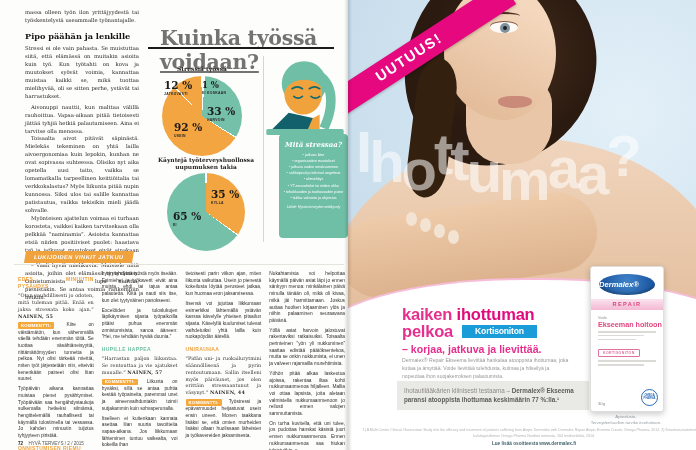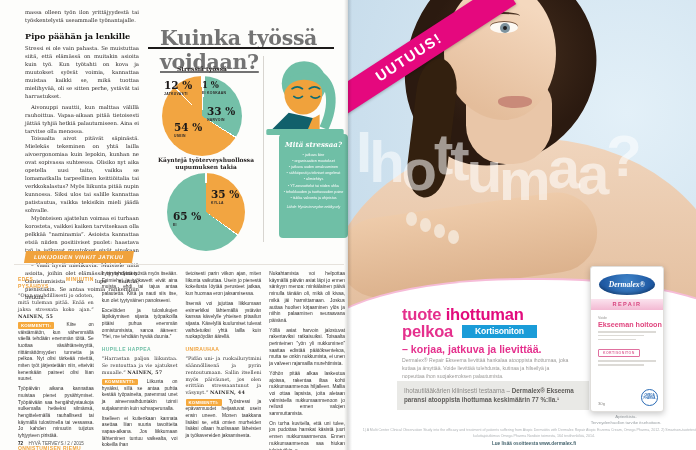--- a/index.html
+++ b/index.html
@@ -113,22 +113,22 @@
   .roundel{position:absolute;left:201px;top:-6px;width:64px;height:64px;border-radius:50%;z-index:12;
            background:radial-gradient(circle at 38% 32%,#12798a,#0a5561 70%);border:2.5px solid #fff;
            box-shadow:0 1px 4px rgba(0,0,0,.25);color:#fff;text-align:center;box-sizing:border-box;padding-top:8px;}
   .roundel .r-top{font-size:4.4px;letter-spacing:.8px;font-weight:bold;}
   .roundel .r-val{font-size:16px;font-weight:bold;line-height:1.15;}
   .roundel .r-s1{font-size:3.6px;letter-spacing:.6px;}
   .roundel .r-s2{font-size:4.2px;letter-spacing:.7px;font-weight:bold;margin-top:2px;}
   .pack{position:absolute;left:240px;top:-14px;width:72px;height:144px;background:#fff;z-index:11;
         border:1px solid #e0dedb;border-radius:3px;box-shadow:0 2px 6px rgba(0,0,0,.22);overflow:hidden;}
   .pack .logo{margin:7px auto 4px;width:56px;height:21px;border-radius:50%;color:#fff;
-        background:radial-gradient(circle at 50% 35%,#3f83c8,#1f5aa4 75%);text-align:center;line-height:21px;
-        font-style:italic;font-weight:bold;font-size:7.6px;box-shadow:inset 0 -2px 3px rgba(0,0,0,.25);font-family:Liberation Serif, serif;}
+        background:radial-gradient(circle at 50% 35%,#3f83c8,#1f5aa4 75%);line-height:21px;
+        font-style:italic;font-weight:bold;font-size:7.6px;box-shadow:inset 0 -2px 3px rgba(0,0,0,.25);}
   .pack .band{height:11px;background:linear-gradient(180deg,#fbe3ee,#f3b9d3);color:#d8457f;text-align:center;
         line-height:11px;font-size:5.6px;font-weight:bold;letter-spacing:1.4px;}
   .pack .ptype{margin:6px 0 1px 7px;font-size:3.6px;color:#9a9896;}
   .pack .pname{margin:0 0 0 7px;font-size:7.2px;font-weight:bold;color:#e0467f;line-height:1.1;}
   .pack .bar{height:1.6px;background:#dcdad6;margin:2.2px 7px 0;}
   .pack .bar.b2{width:46px;} .pack .bar.b3{width:38px;}
   .pack .pbadge{display:inline-block;margin:5px 0 0 7px;border:.8px solid #e0709f;color:#e0709f;
         font-size:3.5px;font-weight:bold;letter-spacing:.4px;padding:1px 4px;border-radius:1px;}
   .pack .bottomrow{position:absolute;bottom:5px;left:7px;right:5px;display:flex;
         justify-content:space-between;align-items:flex-end;}
@@ -172,21 +172,21 @@
         </div>
         <div class="pielab" style="left:40px;top:-1px;">
           <span class="num small">1 %</span>
           <span class="cat">EI KOSKAAN</span>
         </div>
         <div class="pielab" style="left:45px;top:26px;">
           <span class="num">33 %</span>
           <span class="cat">HARVOIN</span>
         </div>
         <div class="pielab" style="left:12px;top:42px;">
-          <span class="num">54 %</span>
+          <span class="num">92 %</span>
           <span class="cat">USEIN</span>
         </div>
       </div>
     </figure>
 
     <div class="v-divider"></div>
 
     <div class="illustration">
       <svg viewBox="0 0 90 100" width="78" height="86">
         <path d="M60,16 C84,26 86,58 72,86 L62,82 C74,58 72,32 54,22 Z" fill="#6fbfa6"></path>
@@ -301,21 +301,21 @@
 
     <div class="ribbon">UUTUUS!</div>
 
     <div class="watermark"><span style="display: inline-block; transform: translateY(0px);">I</span><span style="display: inline-block; transform: translateY(10px);">h</span><span style="display: inline-block; transform: translateY(18px);">o</span><span style="display: inline-block; transform: translateY(2px);">t</span><span style="display: inline-block; transform: translateY(8px);">t</span><span style="display: inline-block; transform: translateY(20px);">u</span><span style="display: inline-block; transform: translateY(28px);">m</span><span style="display: inline-block; transform: translateY(16px);">a</span><span style="display: inline-block; transform: translateY(22px);">a</span><span style="display: inline-block; transform: translateY(4px);">?</span></div>
 
     <div class="panel">
       <div class="panel-inner">
 
         <div class="ad-headline">
           <br>
-          <span>tuote </span><span class="xbold">ihottuman</span><br>
+          <span>kaiken </span><span class="xbold">ihottuman</span><br>
           <span>pelkoa</span><span class="badge-kortisoniton">Kortisoniton</span>
         </div>
 
         <div class="ad-subline">– korjaa, jatkuva ja lievittää.</div>
         <div class="ad-body">Dermalex® Repair Ekseema lievittää hankalaa atooppista ihottumaa, joka kutiaa ja ärsyttää. Voide lievittää tulehdusta, kutinaa ja hilseilyä ja nopeuttaa ihon suojakerroksen palautumista.</div>
 
         <div class="claim-box">
           <span>Ihotautilääkärien kliinisesti testaama – </span><b>Dermalex® Ekseema paransi atooppista ihottumaa keskimäärin 77 %:lla.¹</b>
         </div>
 

